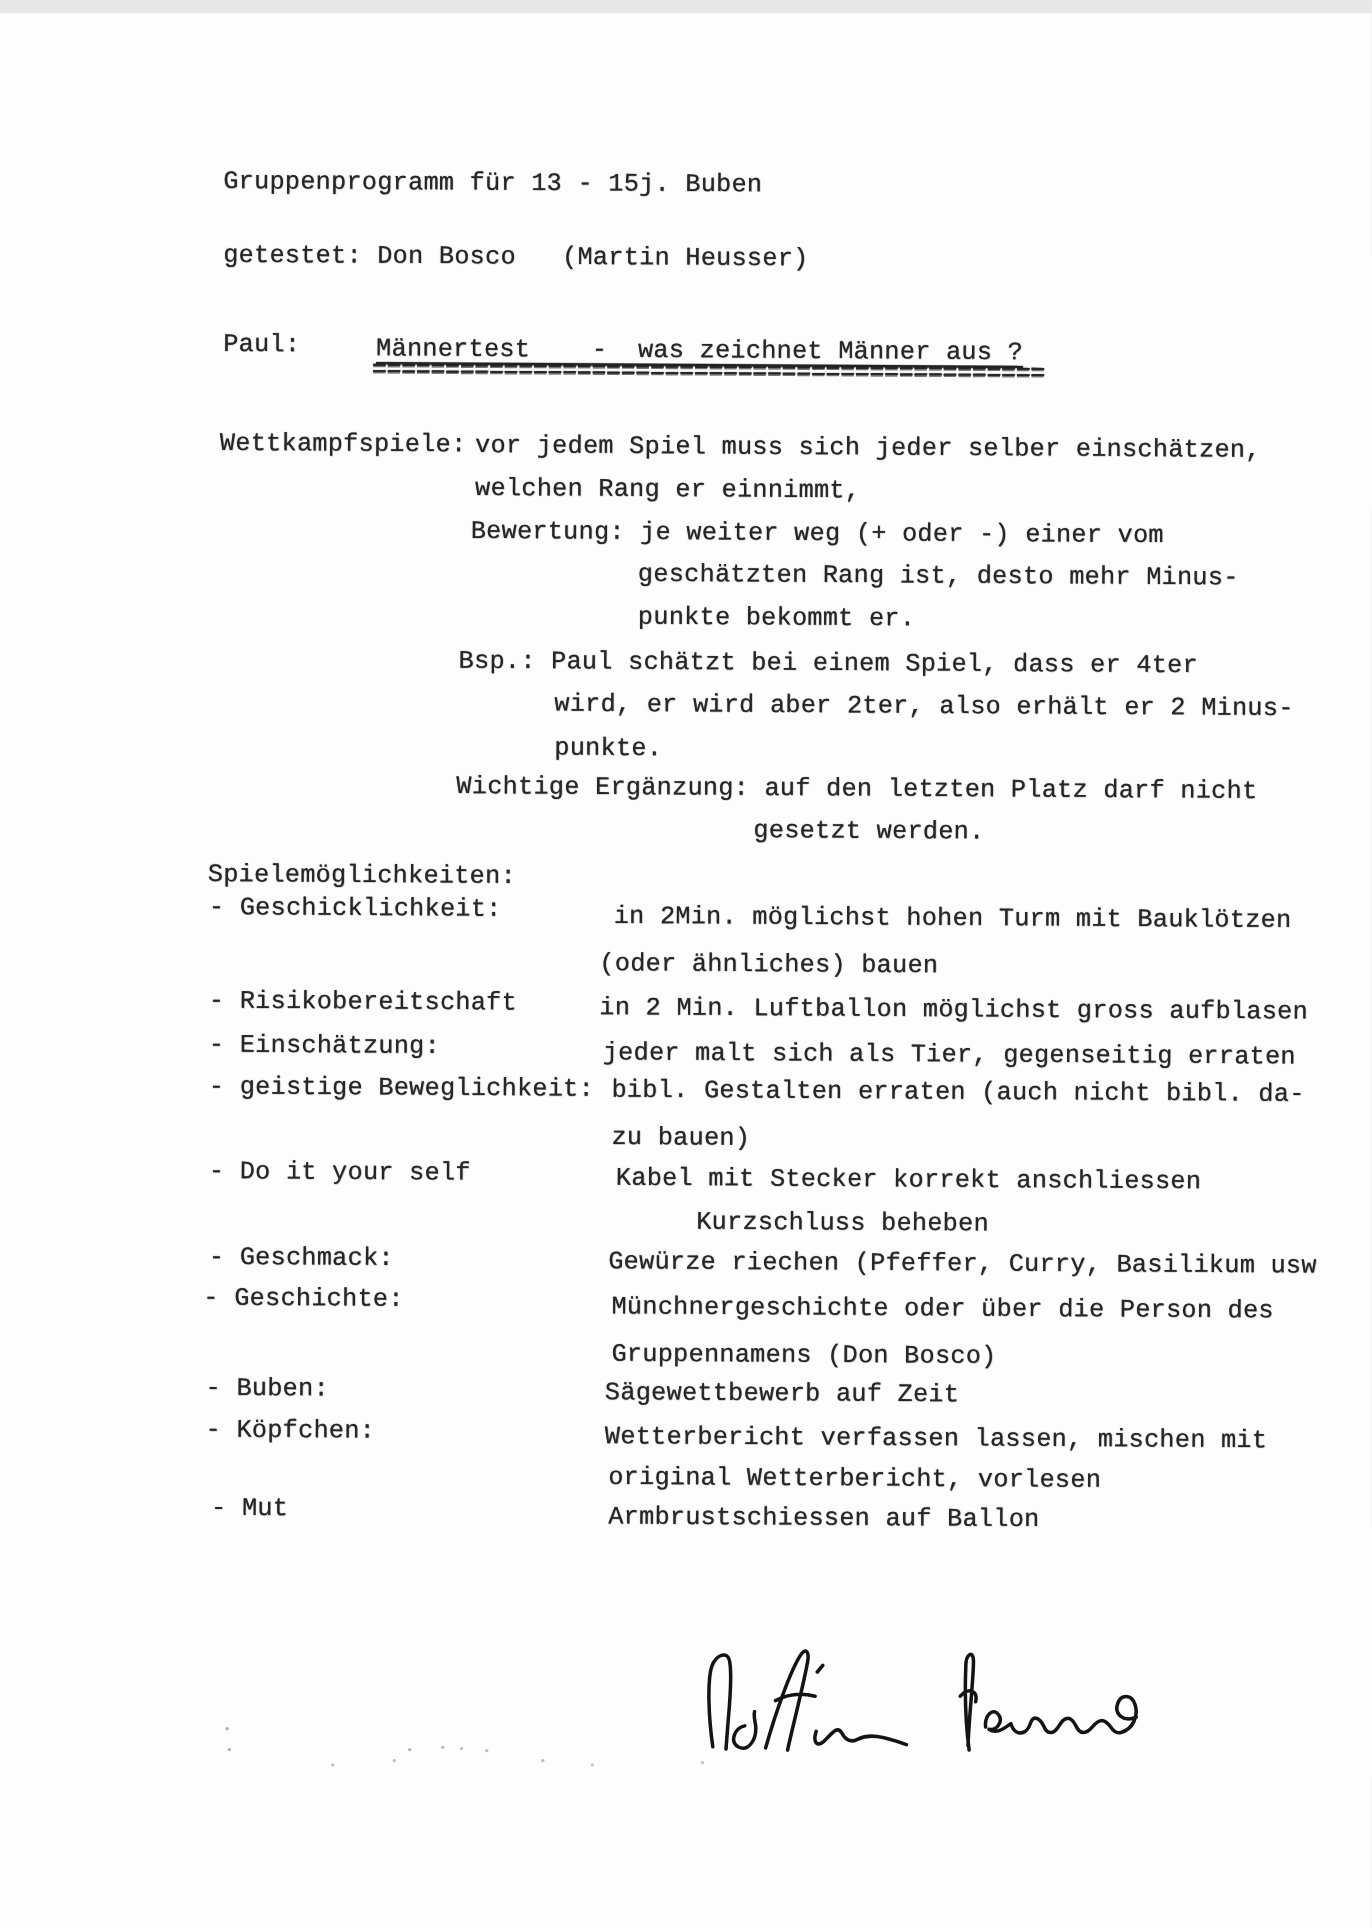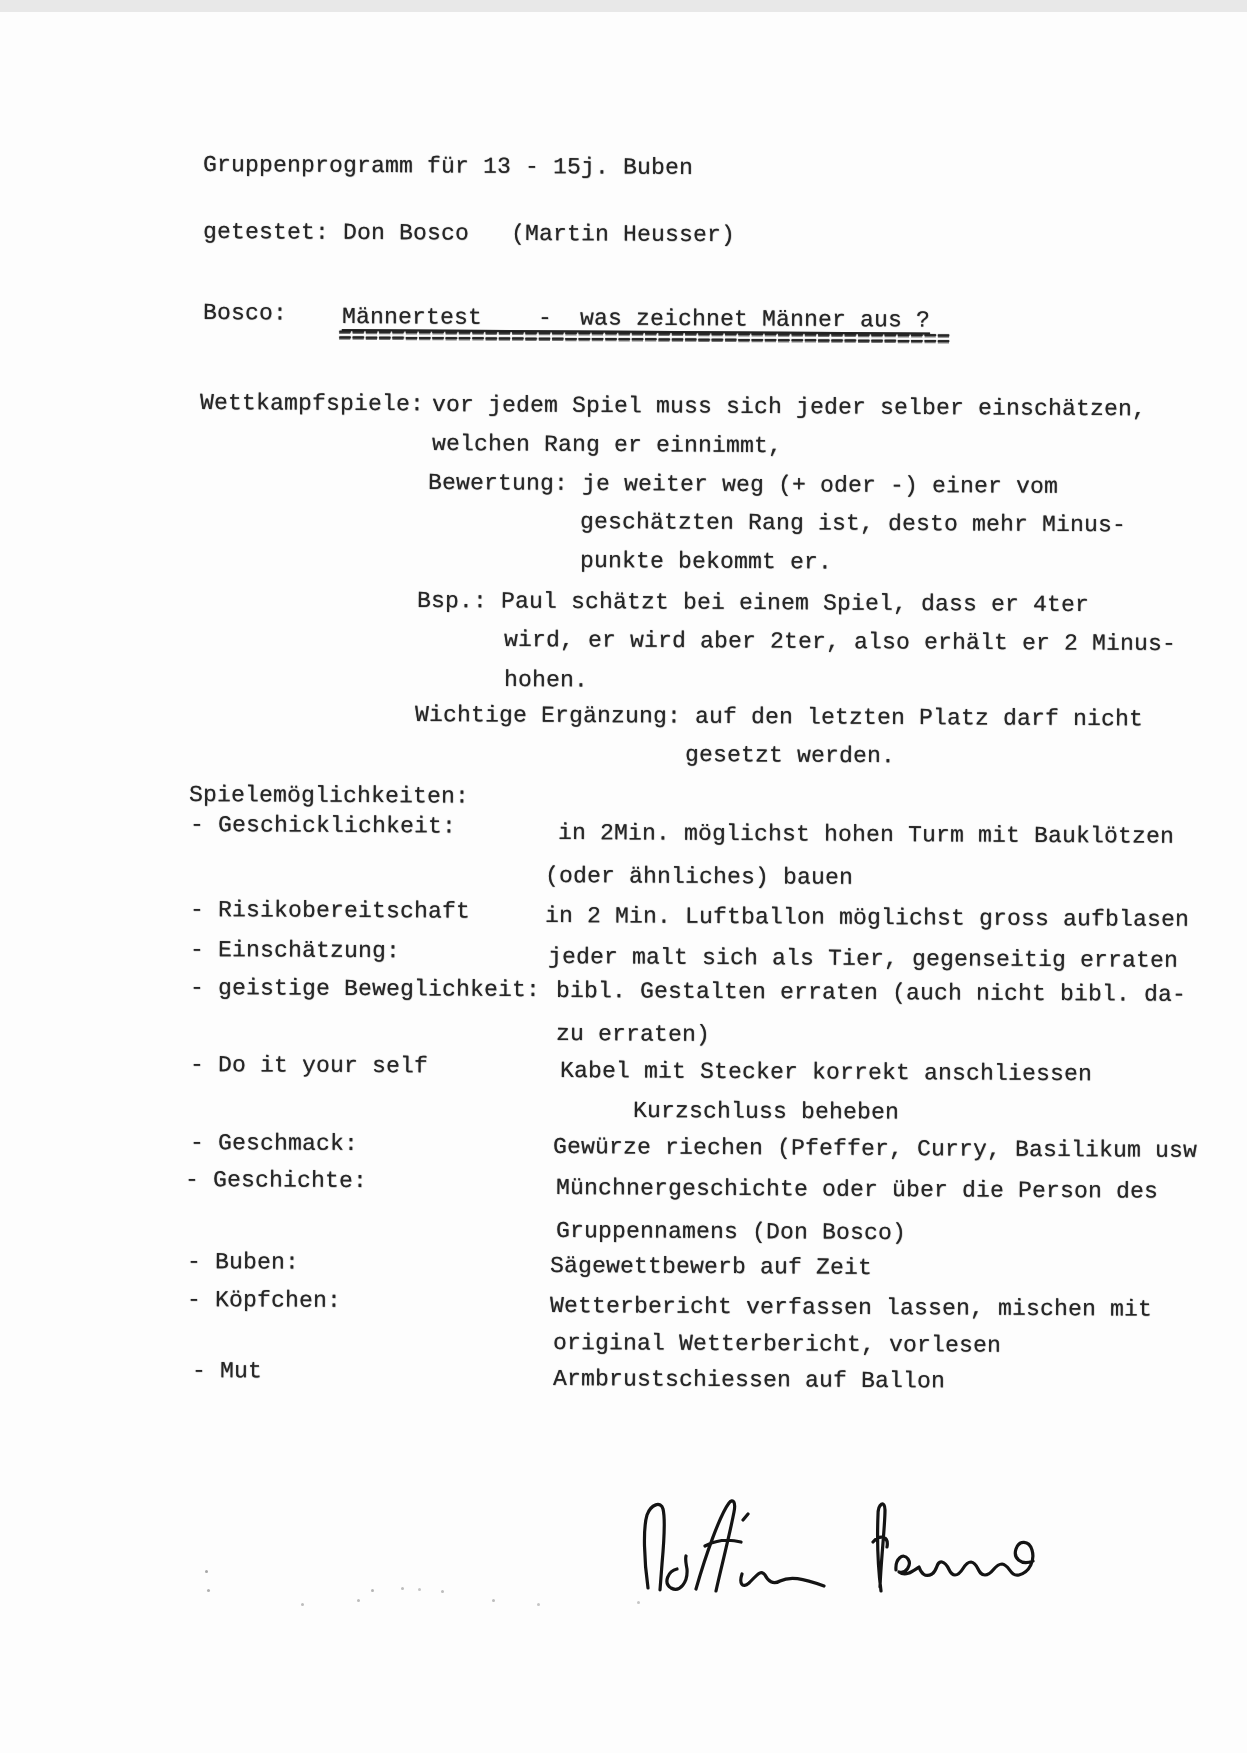--- a/index.html
+++ b/index.html
@@ -66,51 +66,51 @@
   }
 </style>
 </head>
 <body>
 
 <div class="sheet">
 
   <div class="line" style="left:203px; top:140px">Gruppenprogramm für 13 - 15j. Buben</div>
   <div class="line" style="left:203px; top:207px">getestet: Don Bosco   (Martin Heusser)</div>
 
-  <div class="line" style="left:203px; top:288px">Bosco:</div>
+  <div class="line" style="left:203px; top:288px">Paul:</div>
   <div class="line underlined" style="left:342px; top:292px">Männertest    -  was zeichnet Männer aus ?</div>
   <div class="line heavy" style="left:338px; top:311px">==============================================</div>
 
   <div class="line" style="left:200px; top:378px">Wettkampfspiele:</div>
   <div class="line" style="left:432px; top:380px">vor jedem Spiel muss sich jeder selber einschätzen,</div>
   <div class="line" style="left:432px; top:419px">welchen Rang er einnimmt,</div>
   <div class="line" style="left:428px; top:458px">Bewertung: je weiter weg (+ oder -) einer vom</div>
   <div class="line" style="left:580px; top:497px">geschätzten Rang ist, desto mehr Minus-</div>
   <div class="line" style="left:580px; top:536px">punkte bekommt er.</div>
   <div class="line" style="left:417px; top:576px">Bsp.: Paul schätzt bei einem Spiel, dass er 4ter</div>
   <div class="line" style="left:504px; top:615px">wird, er wird aber 2ter, also erhält er 2 Minus-</div>
-  <div class="line" style="left:504px; top:655px">hohen.</div>
+  <div class="line" style="left:504px; top:655px">punkte.</div>
   <div class="line" style="left:415px; top:690px">Wichtige Ergänzung: auf den letzten Platz darf nicht</div>
   <div class="line" style="left:685px; top:730px">gesetzt werden.</div>
 
   <div class="line" style="left:189px; top:770px">Spielemöglichkeiten:</div>
 
   <div class="line" style="left:190px; top:800px">- Geschicklichkeit:</div>
   <div class="line" style="left:558px; top:808px">in 2Min. möglichst hohen Turm mit Bauklötzen</div>
   <div class="line" style="left:545px; top:851px">(oder ähnliches) bauen</div>
 
   <div class="line" style="left:190px; top:885px">- Risikobereitschaft</div>
   <div class="line" style="left:545px; top:891px">in 2 Min. Luftballon möglichst gross aufblasen</div>
 
   <div class="line" style="left:190px; top:925px">- Einschätzung:</div>
   <div class="line" style="left:548px; top:932px">jeder malt sich als Tier, gegenseitig erraten</div>
 
   <div class="line" style="left:190px; top:963px">- geistige Beweglichkeit:</div>
   <div class="line" style="left:556px; top:966px">bibl. Gestalten erraten (auch nicht bibl. da-</div>
-  <div class="line" style="left:556px; top:1009px">zu erraten)</div>
+  <div class="line" style="left:556px; top:1009px">zu bauen)</div>
 
   <div class="line" style="left:190px; top:1040px">- Do it your self</div>
   <div class="line" style="left:560px; top:1046px">Kabel mit Stecker korrekt anschliessen</div>
   <div class="line" style="left:633px; top:1086px">Kurzschluss beheben</div>
 
   <div class="line" style="left:190px; top:1118px">- Geschmack:</div>
   <div class="line" style="left:553px; top:1122px">Gewürze riechen (Pfeffer, Curry, Basilikum usw</div>
 
   <div class="line" style="left:185px; top:1155px">- Geschichte:</div>
   <div class="line" style="left:556px; top:1163px">Münchnergeschichte oder über die Person des</div>

